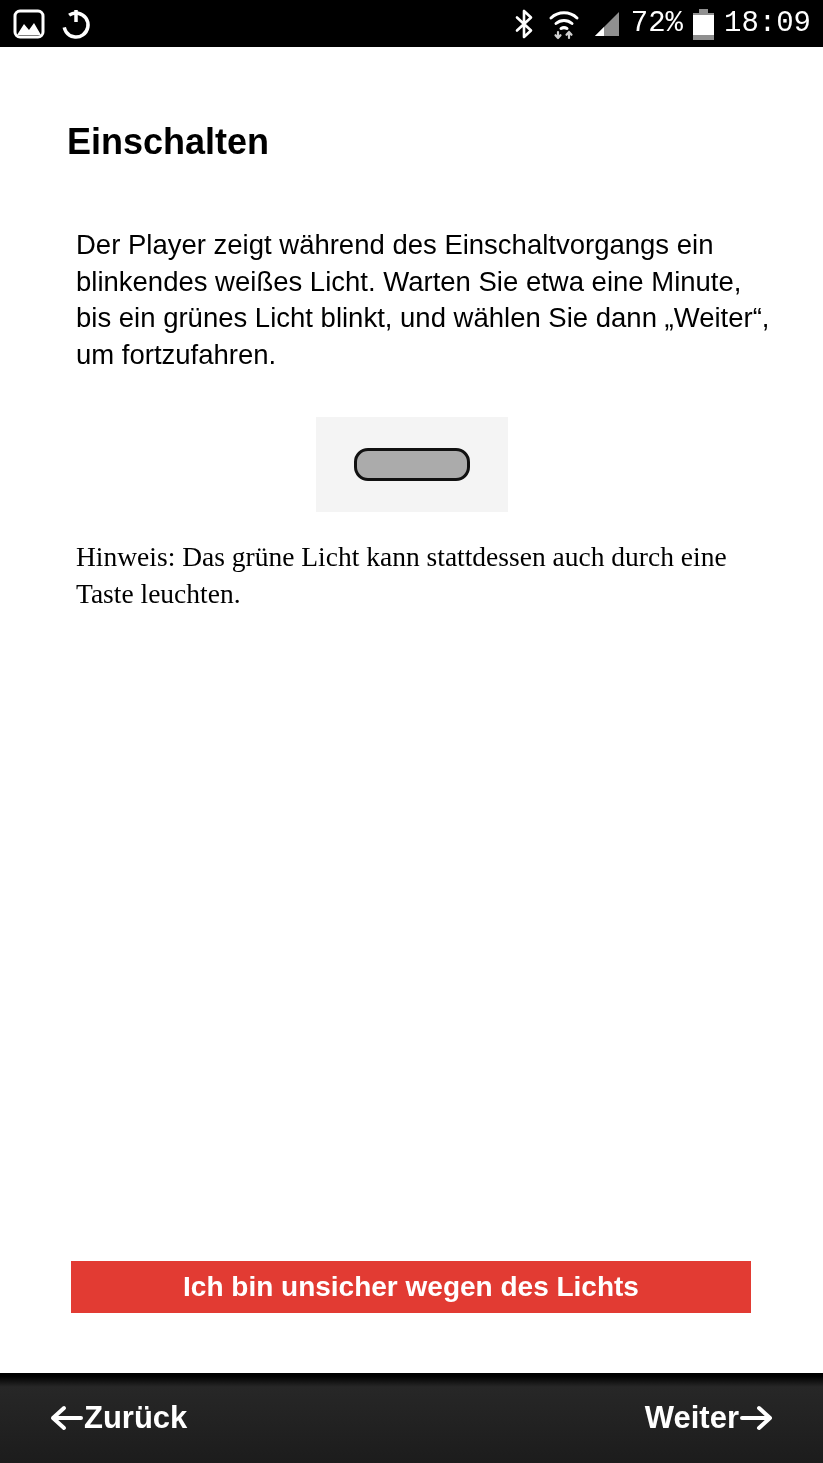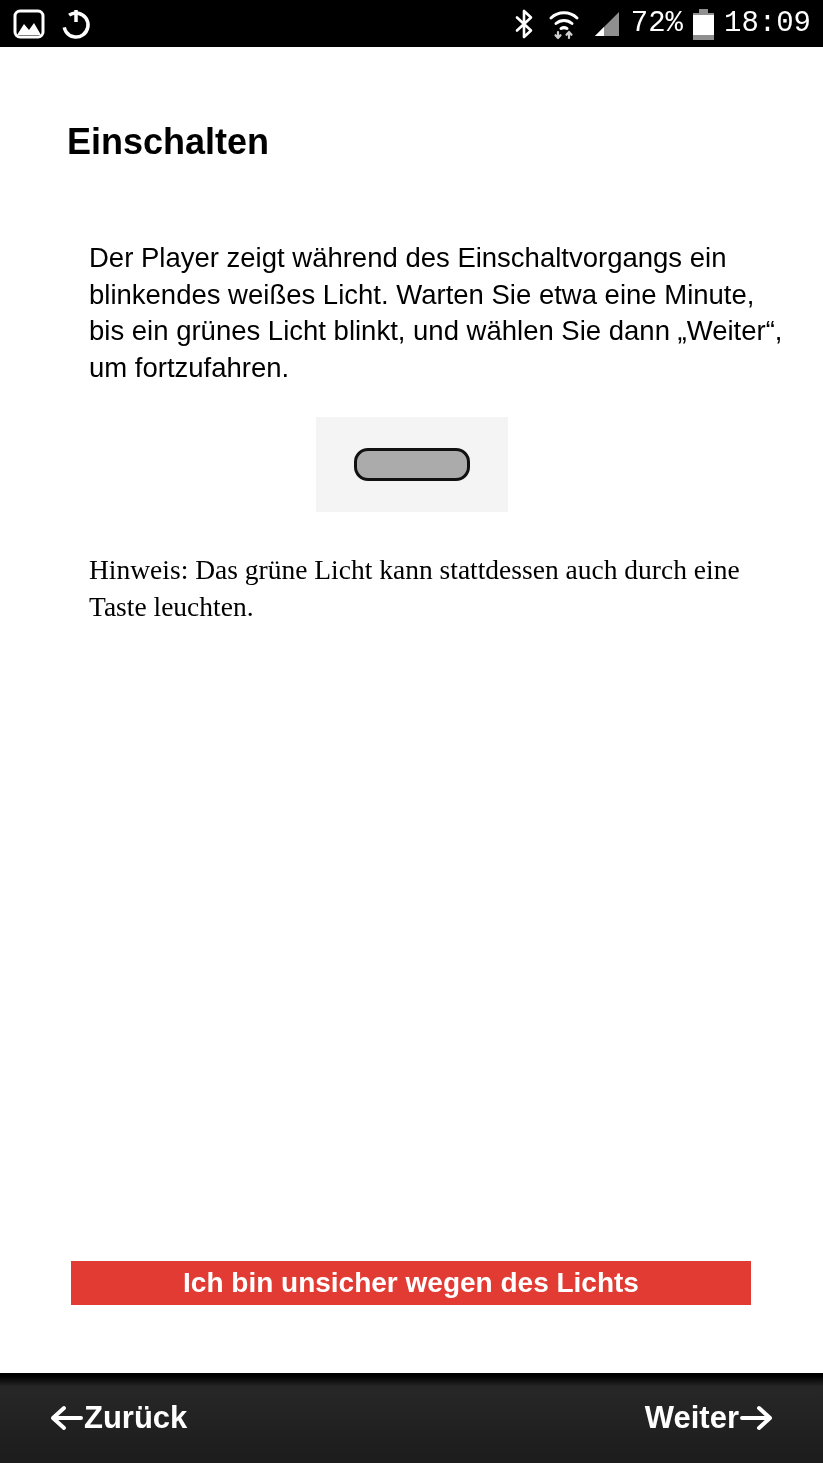--- a/index.html
+++ b/index.html
@@ -22,37 +22,37 @@
   .battery .cap  { position:absolute; top:2px; left:6px; width:9px; height:4px; background:#8f8f8f; }
   .battery .bodyb{ position:absolute; top:6px; left:0; width:21px; height:27px; background:#8f8f8f; }
   .battery .fill { position:absolute; bottom:6px; left:0; width:21px; height:20px; background:#fff; }
 
   
   .page-title {
     position:absolute; left:67px; top:121px; margin:0;
     font-size:36px; font-weight:bold; color:#000; letter-spacing:0;
   }
   .body-text, .note-text {
-    position:absolute; left:71px; width:696px; margin:18px;
+    position:absolute; left:71px; width:696px; margin:5px;
     font-size:27.5px; line-height:36.5px; color:#000;
   }
   .body-text { top:222px; }
   .note-text { top:534px;font-family:Liberation Serif, serif; }
 
   .device-panel {
     position:absolute; left:316px; top:417px; width:192px; height:95px;
     background:#f4f4f4; display:flex; align-items:center; justify-content:center;
   }
   .pill {
     width:110px; height:27px; background:#ababab;
     border:3px solid #111; border-radius:14px;
   }
 
   .red-btn {
-    position:absolute; left:71px; top:1261px; width:680px; height:44px;
+    position:absolute; left:71px; top:1261px; width:680px; height:52px;
     background:#e23b33; color:#fff; border:none; cursor:pointer;
     font-family:"Liberation Sans", sans-serif; font-size:28px; font-weight:bold;
     display:flex; align-items:center; justify-content:center; padding:0;
   }
 
   
   .nav-bar {
     position:absolute; left:0; bottom:0; width:823px; height:90px;
     background:linear-gradient(180deg, #000 0px, #000 3px, #272727 14px, #1c1c1c 100%);
     display:flex; justify-content:space-between; align-items:center;

